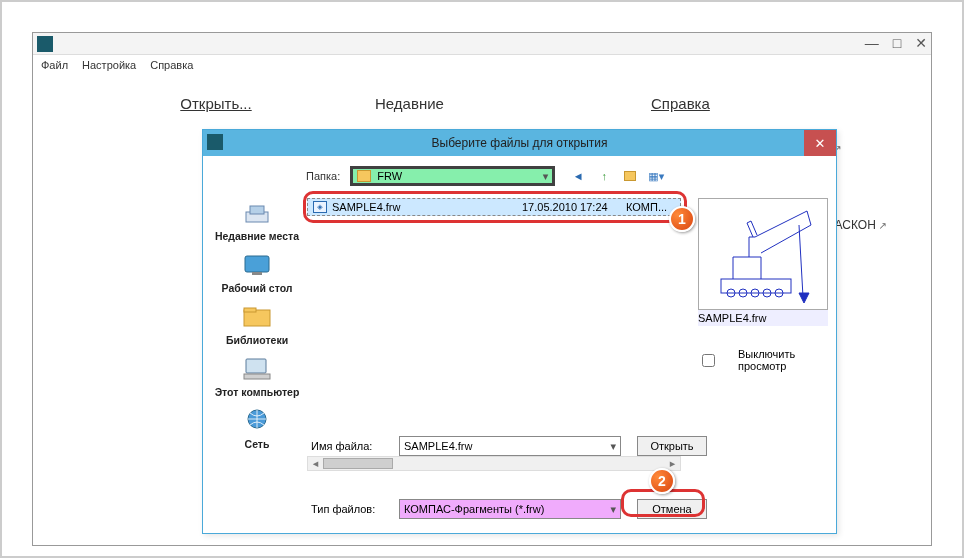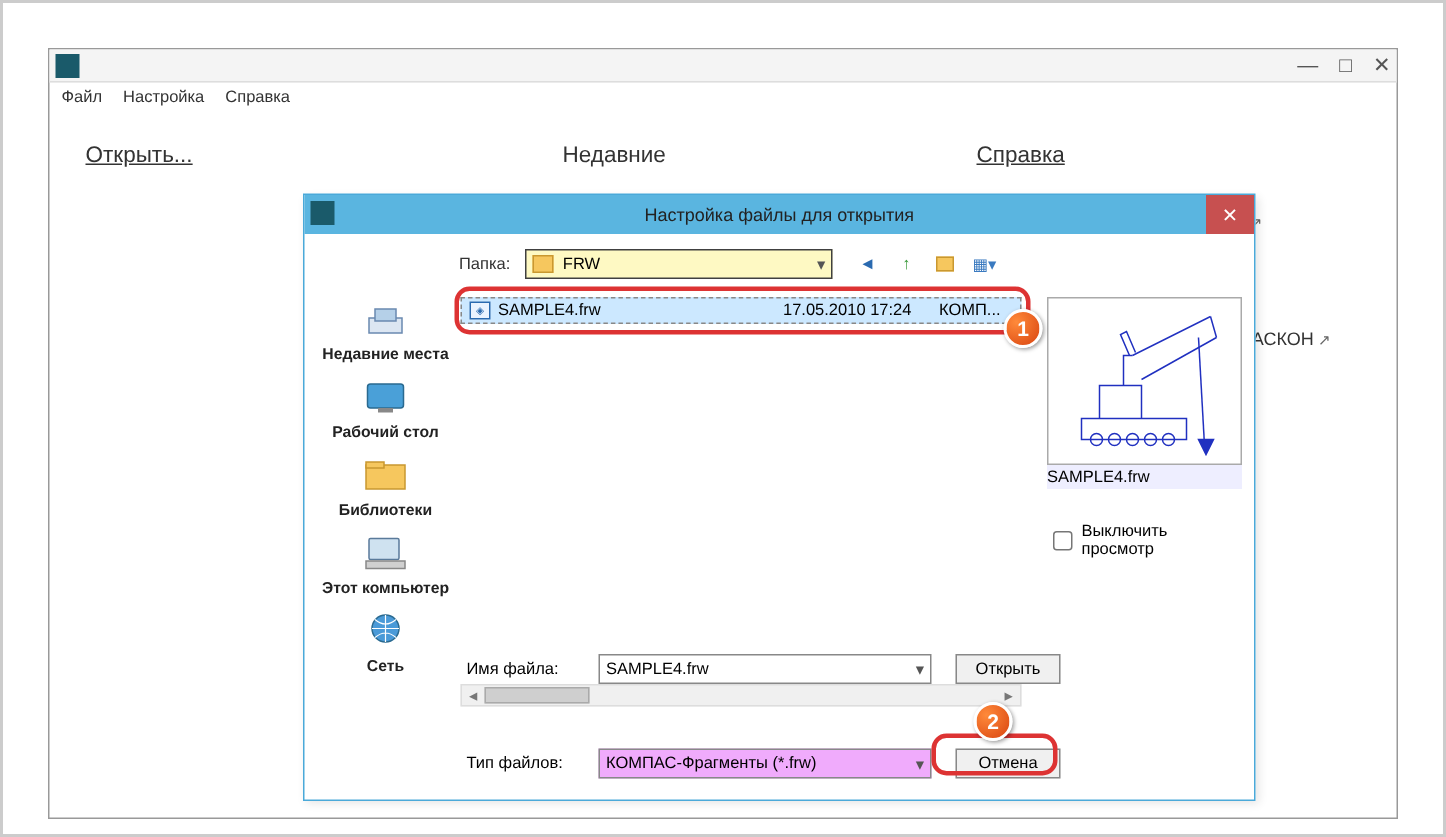--- a/index.html
+++ b/index.html
@@ -5,35 +5,35 @@
   * { box-sizing: border-box; }
   body { margin: 0; font-family: 'Segoe UI', Tahoma, sans-serif; font-size: 11px; background: #fff; }
   .frame { width: 964px; height: 558px; border: 2px solid #ccc; position: relative; background: #fff; overflow: hidden; }
   .appwin { position: absolute; left: 30px; top: 30px; right: 30px; bottom: 10px; background: #fff; border: 1px solid #999; }
   .apptitle { height: 22px; background: #f4f4f4; border-bottom: 1px solid #ddd; display: flex; align-items: center; }
   .appicon { width: 16px; height: 16px; background: #1a5a6a; margin: 0 4px; display: inline-block; }
   .wincontrols { position: absolute; right: 4px; top: 2px; display: flex; gap: 14px; font-family: Arial; font-size:14px; color:#555;}
   .menubar { height: 20px; display: flex; align-items: center; gap: 14px; padding: 0 8px; color: #333; font-size: 11px; }
   .appbody { padding: 20px 24px 0 24px; }
   .headrow { display: flex; font-size: 15px; color: #333; margin-bottom: 10px; }
-  .headrow .c1 { width: 318px; text-decoration: underline; }
+  .headrow .c1 { width: 318px; text-decoration: underline; text-align: center; }
   .headrow .c2 { width: 276px; }
   .headrow .c3 { width: 200px; text-decoration: underline; }
   .rightlinks { position: absolute; right: 44px; top: 105px; font-size: 12px; color: #333; line-height: 20px; }
   .rightlinks .ext::after { content: " ↗"; color: #666; font-size: 10px; }
 
   
   .dlg { position: absolute; left: 169px; top: 96px; width: 635px; height: 405px; background: #fff; border: 1px solid #4aa9d9; box-shadow: 2px 2px 6px rgba(0,0,0,0.1); }
   .dlgtitle { height: 26px; background: #5ab5e0; color: #222; display: flex; align-items: center; justify-content: center; font-size: 12px; position: relative; }
   .dlgicon { position: absolute; left: 4px; top: 4px; width: 16px; height: 16px; background: #1a5a6a; }
   .closebtn { position: absolute; right: 0; top: 0; width: 32px; height: 26px; background: #c75050; display: flex; align-items: center; justify-content: center; color: #fff; font-size: 13px; }
   .dlgbody { padding: 8px; position: relative; height: calc(100% - 26px); }
   .toprow { display: flex; align-items: center; margin-left: 95px; margin-top: 2px; }
   .lbl { font-size: 11px; color: #333; margin-right: 10px; }
-  .foldercb { width: 205px; height: 20px; border: 1px solid #404040; display: flex; align-items: center; padding: 0 4px; font-size: 11px; background:#fef9c3;}
+  .foldercb { width: 205px; height: 20px; border: 3px solid #404040; display: flex; align-items: center; padding: 0 4px; font-size: 11px; background:#86efac;}
   .foldercb .foldericon { width:14px; height:12px; background:#f6c75e; border:1px solid #c99830; margin-right:6px;}
   .foldercb .dd { margin-left:auto; color:#555;}
   .toolicons { display: flex; gap: 8px; margin-left: 14px; }
   .ticon { width: 18px; height: 18px; border: 1px solid transparent; display:flex;align-items:center;justify-content:center; }
 
   .sidebar { position: absolute; left: 8px; top: 42px; width: 92px; font-weight: bold; }
   .sbitem { text-align: center; margin-bottom: 8px; font-size: 10.5px; color: #222; }
   .sbicon { width: 32px; height: 30px; margin: 0 auto 2px; display:flex;align-items:center;justify-content:center; }
 
   .filelist { position: absolute; left: 104px; top: 42px; width: 374px; height: 290px; background: #fff; }
@@ -44,21 +44,21 @@
   .hscroll { position: absolute; left: 104px; bottom: 62px; width: 374px; height: 15px; background: #f0f0f0; border: 1px solid #ddd; display:flex;align-items:center;}
   .hscroll .thumb{ width:70px; height:11px; background:#cfcfcf; margin-left:0; border:1px solid #aaa;}
   .hscroll .arr{ width:15px;text-align:center;color:#777;}
 
   .callout-mark { position: absolute; border: 3px solid #d33; border-radius: 10px; pointer-events: none; }
   .badge { position: absolute; width: 26px; height: 26px; border-radius: 50%; background: radial-gradient(circle at 30% 30%, #ff8a3a, #d94410); color: #fff; font-weight: bold; display: flex; align-items: center; justify-content: center; font-size: 14px; border: 2px solid #fff; box-shadow: 1px 1px 3px rgba(0,0,0,0.4); }
 
   .preview { position: absolute; right: 8px; top: 42px; width: 130px; }
   .prevbox { width: 130px; height: 112px; border: 1px solid #aaa; background: #fff; padding: 4px; position:relative;}
   .prevlabel { font-size: 11px; padding: 2px 0; background:#eef;}
-  .chkrow { margin-top: 22px; display: flex; align-items: center; gap: 3px; font-size: 11px; }
+  .chkrow { margin-top: 22px; display: flex; align-items: center; gap: 20px; font-size: 11px; }
   .chkrow input { width:13px;height:13px;}
 
   .bottomfields { position: absolute; left: 108px; bottom: 8px; }
   .frow { display: flex; align-items: center; margin-bottom: 6px; margin-top: 43px; }
   .frow .flbl { width: 88px; font-size: 11px; }
   .combo { width: 222px; height: 20px; border: 1px solid #888; background: #fff; display: flex; align-items: center; padding: 0 4px; font-size: 11px; }
   .combo .dd { margin-left:auto; color:#555; }
   .btn { width: 70px; height: 20px; border: 1px solid #888; background: #f0f0f0; font-size: 11px; display: flex; align-items: center; justify-content: center; margin-left: 16px; }
 </style>
 </head>
@@ -89,21 +89,21 @@
     <div class="rightlinks">
       <div class="ext">КОМПАС</div>
       <div style="height:56px"></div>
       <div class="ext">обучения АСКОН</div>
       <div class="ext">ОН</div>
     </div>
 
     <div class="dlg">
       <div class="dlgtitle">
         <span class="dlgicon"></span>
-        <span>Настройка файлы для открытия</span>
+        <span>Выберите файлы для открытия</span>
         <div class="closebtn">✕</div>
       </div>
       <div class="dlgbody">
         <div class="toprow">
           <span class="lbl">Папка:</span>
           <div class="foldercb">
             <span class="foldericon"></span>
             <span>FRW</span>
             <span class="dd">▾</span>
           </div>

